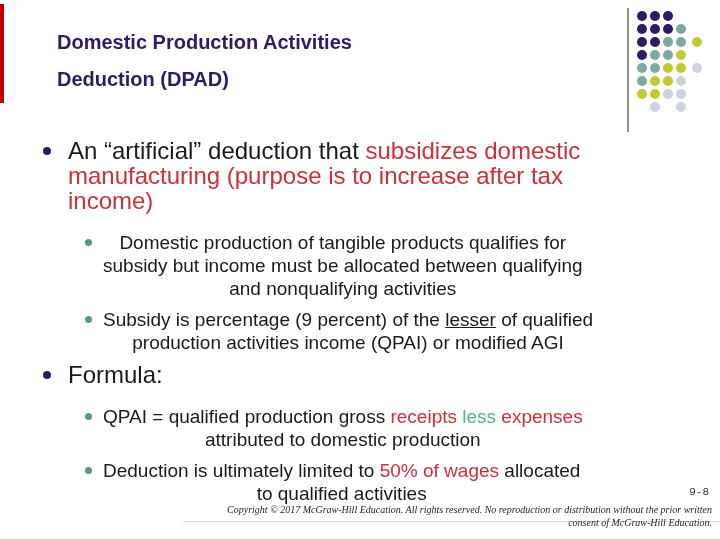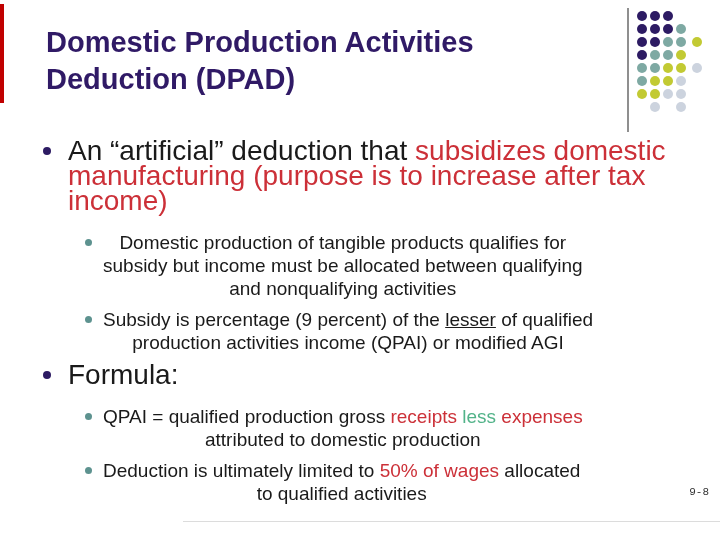--- a/index.html
+++ b/index.html
@@ -10,40 +10,40 @@
     overflow:hidden;
     font-family:"Liberation Sans", sans-serif;
   }
   
   #accent-bar{
     position:absolute;left:0;top:4px;width:4px;height:99px;
     background:var(--accent-red,#c00000);
   }
   
   #title{
-    position:absolute;left:46px;top:24px;width:600px;
-    font-size:29px;font-weight:bold;line-height:37px;
+    position:absolute;left:57px;top:24px;width:600px;
+    font-size:20px;font-weight:bold;line-height:37px;
     color:var(--title-color,#301a66);
     white-space:pre-line;
     letter-spacing:0px;
   }
   
   #dot-divider{
     position:absolute;left:627px;top:8px;width:2px;height:124px;
     background:#8f8f8f;
   }
   #dots{position:absolute;left:635px;top:9px;}
   .dot-row{display:flex;height:13px;}
   .dot-cell{width:13px;height:13px;display:flex;align-items:center;justify-content:center;}
   .dot-cell:nth-child(5){margin-left:3px;}
   .dot{width:10px;height:10px;border-radius:50%;}
   
   #content{position:absolute;left:43px;top:138px;width:640px;}
   .bullet{display:flex;align-items:flex-start;}
-  .bullet.l1{font-size:28px;line-height:25px;color:#1a1a1a;margin-bottom:18px;}
+  .bullet.l1{font-size:24px;line-height:25px;color:#1a1a1a;margin-bottom:18px;}
   .bullet.l2{font-size:19px;line-height:23px;color:#1a1a1a;margin-left:42px;margin-bottom:8px;width:560px;text-align:center;}
   .bullet.l1 .marker{flex:0 0 25px;}
   .bullet.l2 .marker{flex:0 0 18px;}
   .marker .mdot{display:block;border-radius:50%;}
   .bullet.l1 .mdot{width:8px;height:8px;margin-top:9px;background:var(--bullet1-color,#2d1b63);}
   .bullet.l2 .mdot{width:7px;height:7px;margin-top:8px;background:var(--bullet2-color,#5d928f);}
   .btext{white-space:pre-line;}
   .seg-red{color:var(--em-red,#cc3038);}
   .seg-green{color:var(--em-green,#52b389);}
   .seg-underline{text-decoration:underline;}
@@ -242,13 +242,15 @@
         <span class="marker">
           <span class="mdot"></span>
         </span>
         <span class="btext"><span class="seg-normal">Deduction is ultimately limited to </span><span class="seg-red">50% of wages</span><span class="seg-normal"> allocated
 to qualified activities</span></span>
       </div>
     </div>
 
   <div id="page-number">9-8</div>
   <div id="footer-rule"></div>
+  <div id="copyright">Copyright © 2017 McGraw-Hill Education. All rights reserved. No reproduction or distribution without the prior written
+consent of McGraw-Hill Education.</div>
 </div>
 
 </body></html>

